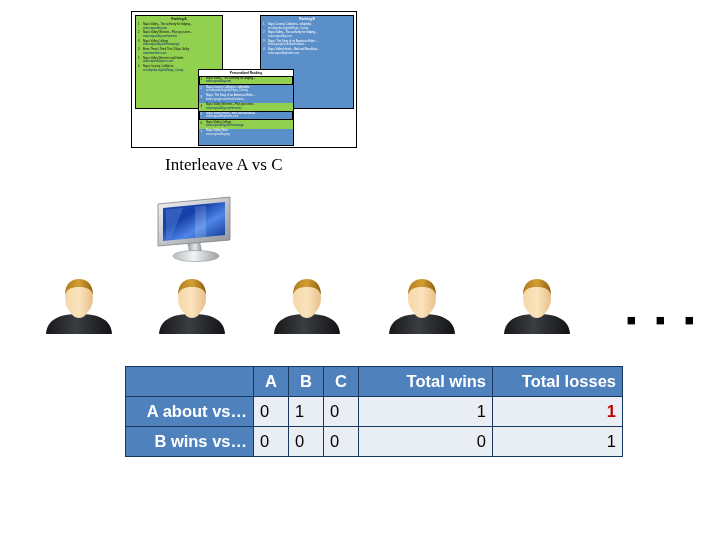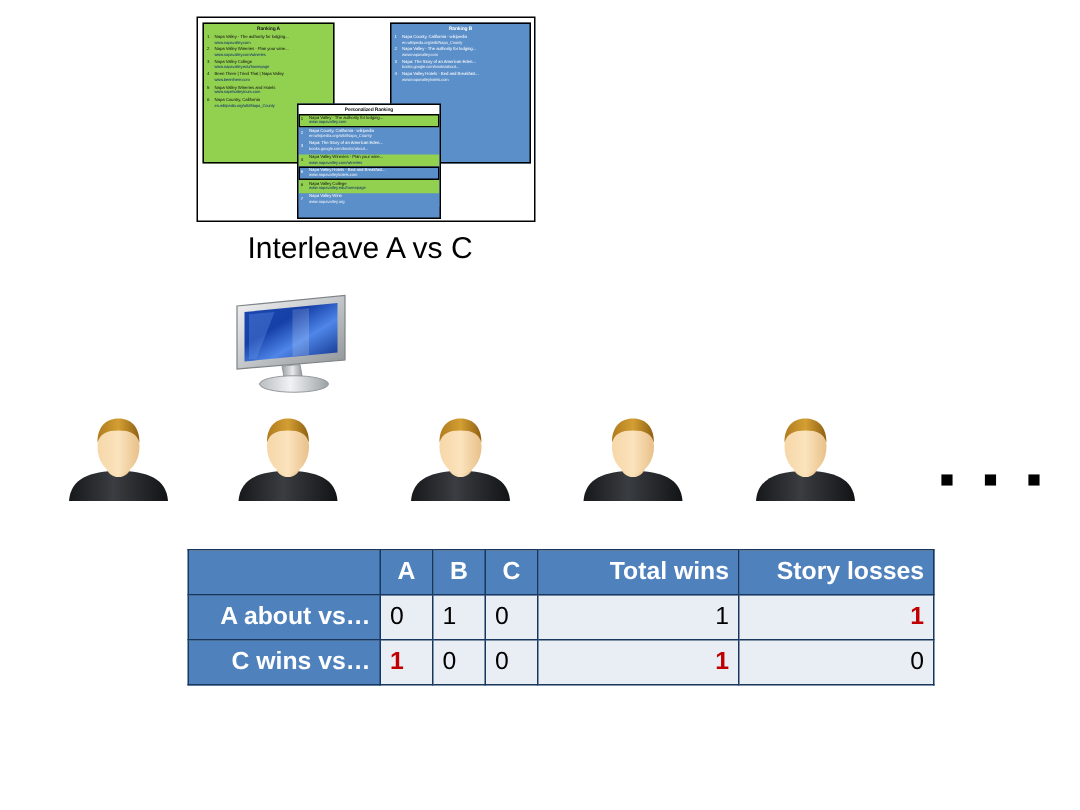--- a/index.html
+++ b/index.html
@@ -139,23 +139,23 @@
   .ov-row.hl {
     outline: 1.3px solid #000000;
     outline-offset: -1.3px;
   }
 
   
   .caption {
     position: absolute;
     left: 165px;
     top: 155px;
-    font-size: 20px;
+    font-size: 17px;
     color: #000000;
-    font-family: Liberation Sans, sans-serif;
+    font-family: Liberation Serif, serif;
     white-space: nowrap;
   }
 
   
   .monitor {
     position: absolute;
     left: 150px;
     top: 196px;
     width: 86px;
     height: 66px;
@@ -409,34 +409,34 @@
       <col class="col-wins">
       <col class="col-loss">
   </colgroup>
   <thead>
     <tr>
       <th class="col-head"></th>
       <th class="col-abc">A</th>
       <th class="col-abc">B</th>
       <th class="col-abc">C</th>
       <th class="col-wins">Total wins</th>
-      <th class="col-loss">Story losses</th>
+      <th class="col-loss">Total losses</th>
     </tr>
   </thead>
   <tbody>
     <tr>
       <td class="rowhead">A about vs…</td>
       <td class="val col-abc">0</td>
       <td class="val col-abc">1</td>
       <td class="val col-abc">0</td>
       <td class="val">1</td>
       <td class="val red">1</td>
     </tr>
     <tr>
-      <td class="rowhead">C wins vs…</td>
-      <td class="val col-abc red">1</td>
+      <td class="rowhead">B wins vs…</td>
       <td class="val col-abc">0</td>
       <td class="val col-abc">0</td>
-      <td class="val red">1</td>
+      <td class="val col-abc">0</td>
       <td class="val">0</td>
+      <td class="val">1</td>
     </tr>
   </tbody>
 </table>
 
 </body></html>

